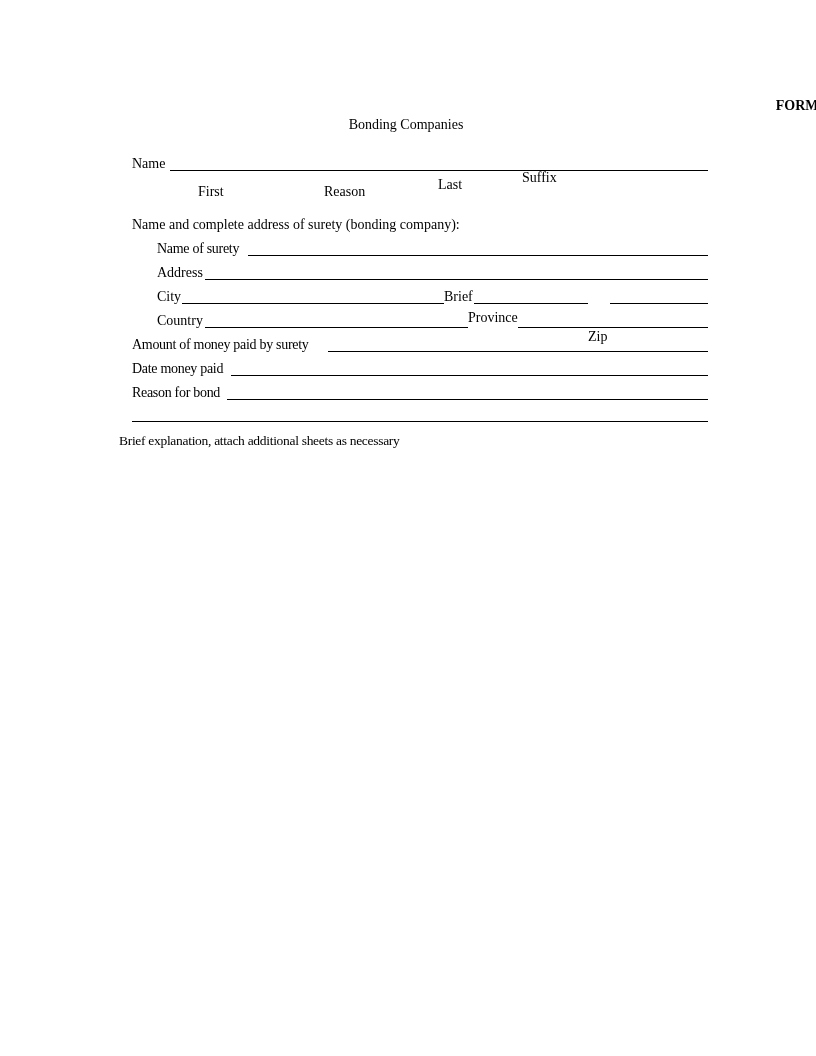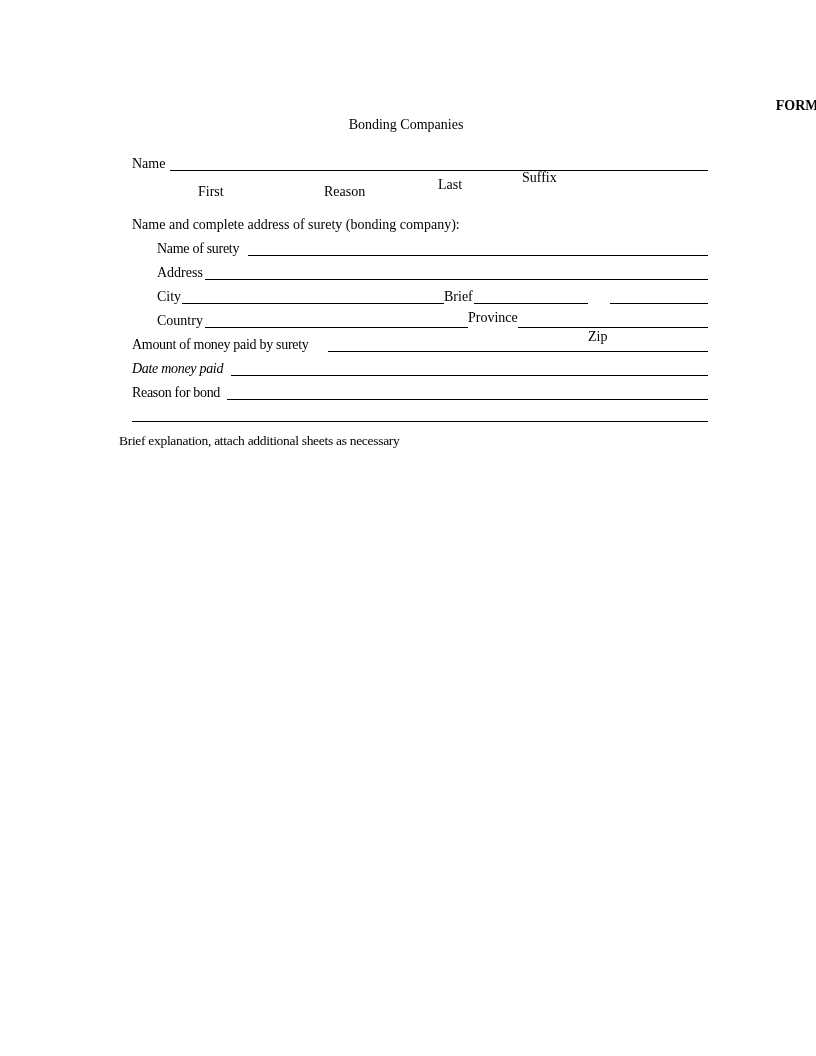--- a/index.html
+++ b/index.html
@@ -55,21 +55,21 @@
 <input class="field" style="left: 205px; width: 263px; top: 308px;" value="">
 
 <div class="abs" style="left:468px; top:311px;">Province</div>
 <div class="line" style="left:518px; width:190px; top:327px;"></div>
 <input class="field" style="left: 518px; width: 190px; top: 308px;" value="">
 
 <div class="abs tight" style="left:132px; top:338px;">Amount of money paid by surety</div>
 <div class="line" style="left:328px; width:380px; top:351px;"></div>
 <input class="field" style="left: 328px; width: 380px; top: 332px;" value="">
 
-<div class="abs tight" style="left:132px; top:362px;font-style:italic;">Date money paid</div>
+<div class="abs tight" style="left:132px; top:362px;">Date money paid</div>
 <div class="line" style="left:231px; width:477px; top:375px;"></div>
 <input class="field" style="left: 231px; width: 477px; top: 356px;" value="">
 
 <div class="abs tight" style="left:132px; top:386px;">Reason for bond</div>
 <div class="line" style="left:227px; width:481px; top:399px;"></div>
 <input class="field" style="left: 227px; width: 481px; top: 380px;" value="">
 
 <div class="line" style="left:132px; width:576px; top:421px;"></div>
 <input class="field" style="left: 132px; width: 576px; top: 402px;" value="">
 

